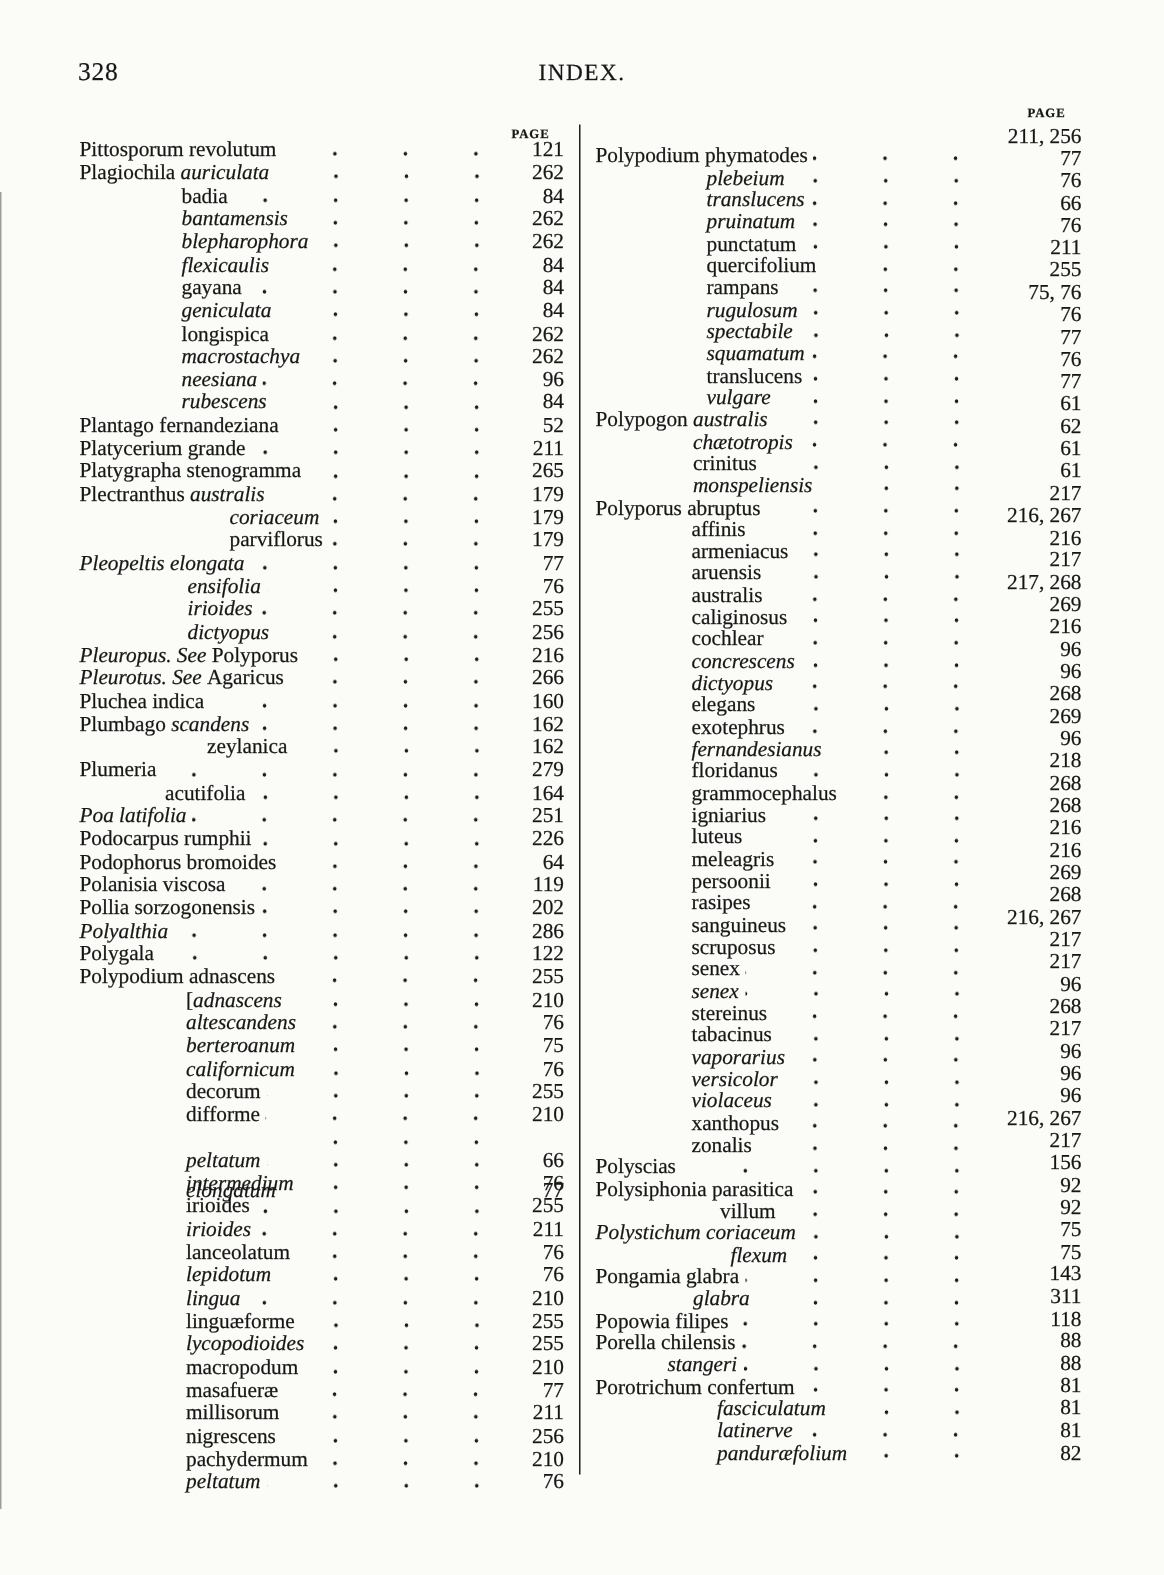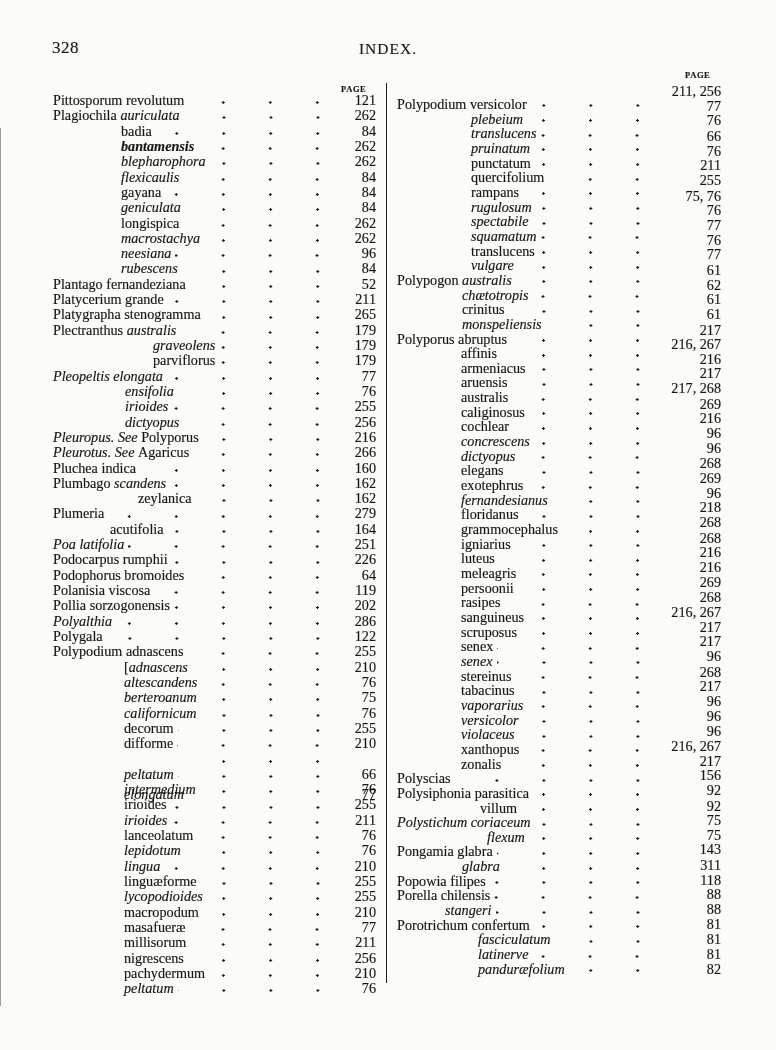--- a/index.html
+++ b/index.html
@@ -57,21 +57,21 @@
           <span class="entry"><span>Plagiochila </span><span class="it">auriculata</span></span>
           <span class="leader"></span>
           <span class="page-num">262</span>
         </div>
         <div class="row">
           <span class="entry" style="padding-left: 68px;"><span>badia</span></span>
           <span class="leader"></span>
           <span class="page-num">84</span>
         </div>
         <div class="row">
-          <span class="entry" style="padding-left: 68px; font-weight: bold;"><span class="it">bantamensis</span></span>
+          <span class="entry" style="padding-left: 68px;"><span class="it">bantamensis</span></span>
           <span class="leader"></span>
           <span class="page-num">262</span>
         </div>
         <div class="row">
           <span class="entry" style="padding-left: 68px;"><span class="it">blepharophora</span></span>
           <span class="leader"></span>
           <span class="page-num">262</span>
         </div>
         <div class="row">
           <span class="entry" style="padding-left: 68px;"><span class="it">flexicaulis</span></span>
@@ -122,21 +122,21 @@
           <span class="entry"><span>Platygrapha stenogramma</span></span>
           <span class="leader"></span>
           <span class="page-num">265</span>
         </div>
         <div class="row">
           <span class="entry"><span>Plectranthus </span><span class="it">australis</span></span>
           <span class="leader"></span>
           <span class="page-num">179</span>
         </div>
         <div class="row">
-          <span class="entry" style="padding-left: 100px;"><span class="it">graveolens</span></span>
+          <span class="entry" style="padding-left: 100px;"><span class="it">coriaceum</span></span>
           <span class="leader"></span>
           <span class="page-num">179</span>
         </div>
         <div class="row">
           <span class="entry" style="padding-left: 100px; text-align: right;"><span>parviflorus</span></span>
           <span class="leader"></span>
           <span class="page-num">179</span>
         </div>
         <div class="row">
           <span class="entry"><span class="it">Pleopeltis elongata</span></span>
@@ -341,21 +341,21 @@
         <div class="row">
           <span class="entry" style="padding-left: 71px;"><span class="it">peltatum</span></span>
           <span class="leader"></span>
           <span class="page-num">76</span>
         </div>
       </div>
   </div>
   <div class="col col-right">
     <div class="rows">
         <div class="row">
-          <span class="entry"><span>Polypodium versicolor</span></span>
+          <span class="entry"><span>Polypodium phymatodes</span></span>
           <span class="leader"></span>
           <span class="page-num" style="transform: translateY(-13px);">211, 256</span>
         </div>
         <div class="row">
           <span class="entry" style="padding-left: 74px;"><span class="it">plebeium</span></span>
           <span class="leader"></span>
           <span class="page-num" style="transform: translateY(-12.8px);">77</span>
         </div>
         <div class="row">
           <span class="entry" style="padding-left: 74px;"><span class="it">translucens</span></span>

